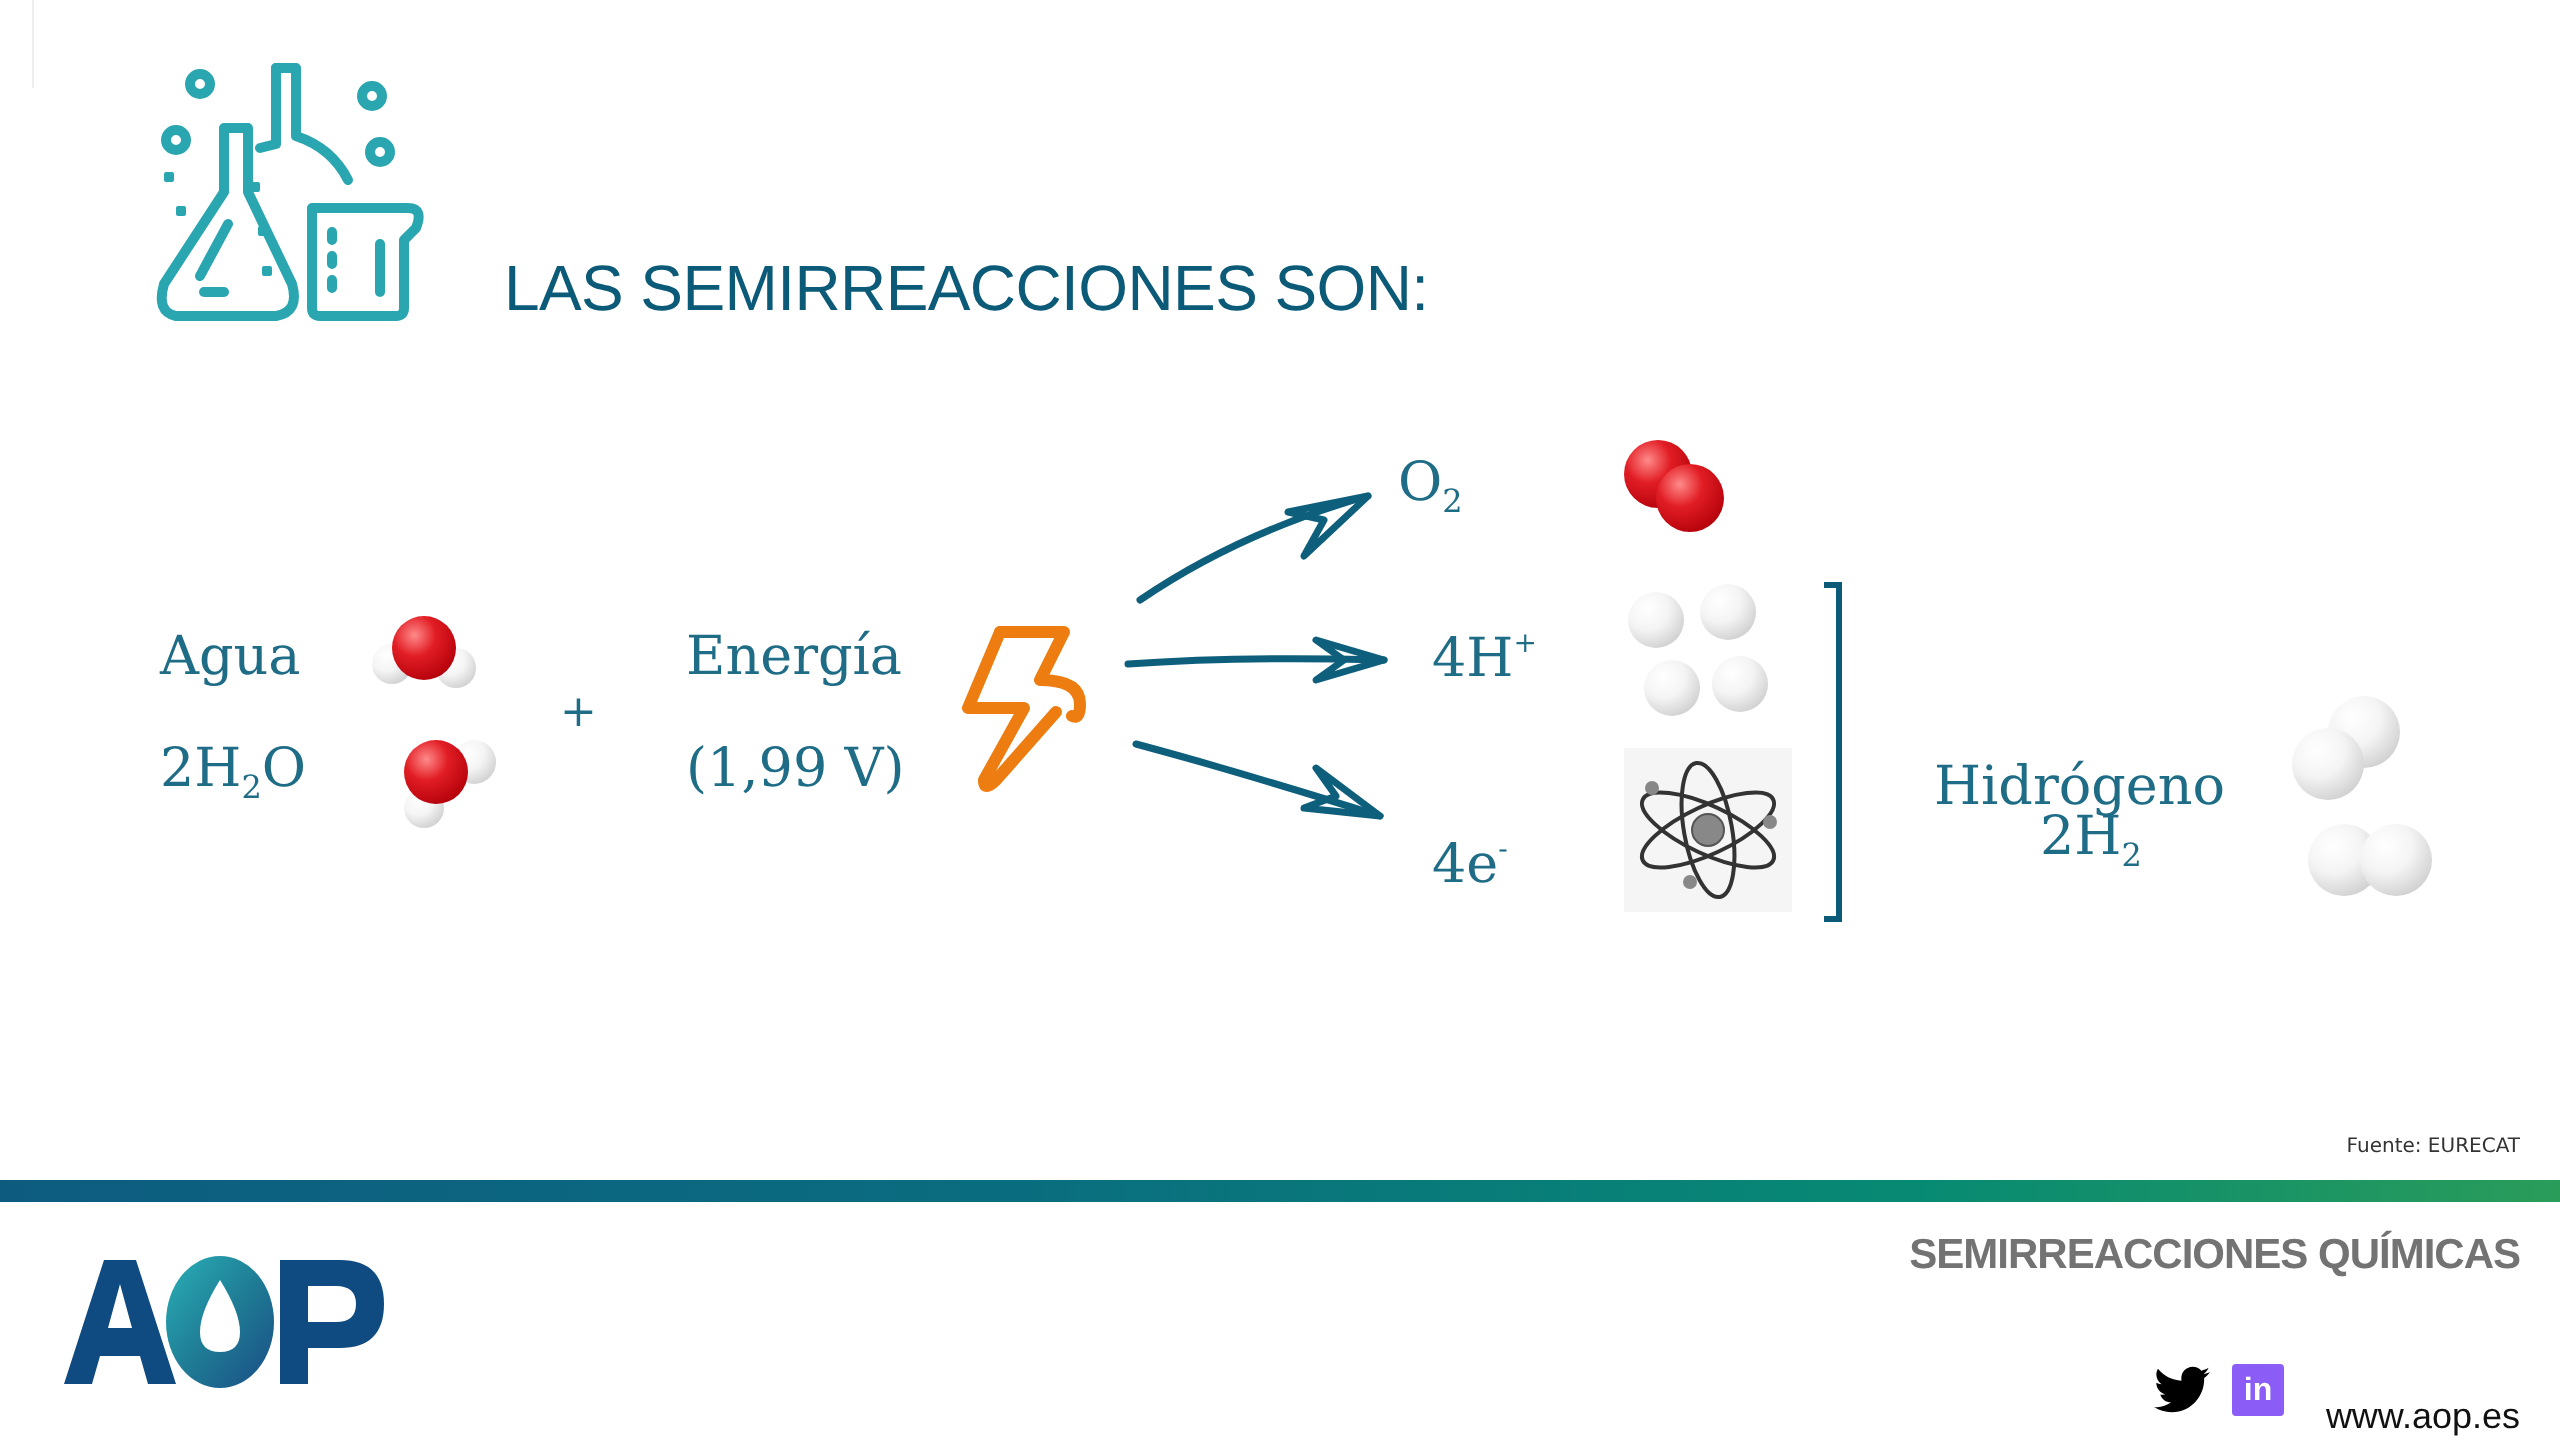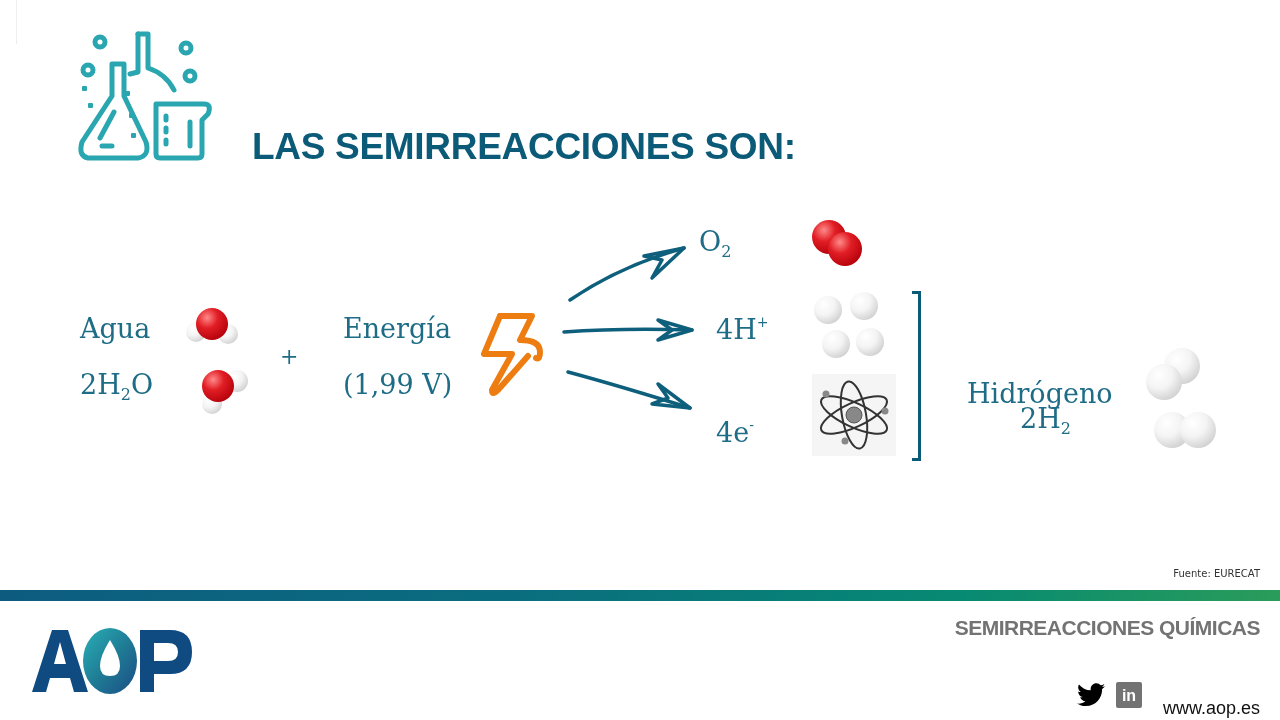--- a/index.html
+++ b/index.html
@@ -1,19 +1,19 @@
 <!DOCTYPE html>
 <html><head>
 <meta charset="utf-8">
 <style>
   html,body{margin:0;padding:0;background:#fff;}
   body{width:1280px;height:720px;position:relative;overflow:hidden;font-family:"Liberation Sans",sans-serif;}
   .abs{position:absolute;}
   .edge-line{left:16px;top:0;width:1px;height:44px;background:#eeeeee;}
-  .title{left:252px;top:126px;font-family:"Liberation Sans",sans-serif;font-weight:bold;font-size:37px;color:#0b5a78;letter-spacing:-0.3px;white-space:nowrap;}
+  .title{left:252px;top:126px;font-family:"Liberation Sans",sans-serif;font-weight:normal;font-size:32px;color:#0b5a78;letter-spacing:-0.3px;white-space:nowrap;}
   .serif{font-family:"DejaVu Serif",serif;color:#1e6c86;font-size:27px;white-space:nowrap;line-height:1;}
   .serif sub{font-size:16px;vertical-align:-6px;}
   .serif sup{font-size:14px;vertical-align:12px;}
   .plus{left:280px;top:344px;font-family:"DejaVu Serif",serif;color:#1e6c86;font-size:22px;}
   .bracket{left:912px;top:291px;width:9px;height:170px;border:3px solid #0b5a78;border-left:none;box-sizing:border-box;}
   .fuente{right:20px;top:568px;font-size:10px;color:#333;font-family:"DejaVu Sans",sans-serif;}
   .bar{left:0;top:590px;width:1280px;height:11px;background:linear-gradient(90deg,#0d5c80 0%,#0a6d7f 40%,#078a73 75%,#2a9c5a 100%);}
   .footer-title{right:20px;top:616px;font-weight:bold;font-size:21px;color:#737373;font-family:"Liberation Sans",sans-serif;letter-spacing:-0.5px;}
   .url{right:20px;top:686px;font-size:18px;color:#111;font-family:"Liberation Sans",sans-serif;margin-top:12px;}
   .sphere{position:absolute;border-radius:50%;}
@@ -148,15 +148,15 @@
     <path d="M80 14 Q70 30 70 40 Q70 50 80 50 Q90 50 90 40 Q90 30 80 14 Z" fill="#fff"></path>
     <path d="M110 4 L140 4 Q162 4 162 26 Q162 48 140 48 L124 48 L124 66 L110 66 Z M124 17 L124 35 L138 35 Q148 35 148 26 Q148 17 138 17 Z" fill="#0f4a80"></path>
   </svg>
 </div>
 
 <div class="abs footer-title">SEMIRREACCIONES QUÍMICAS</div>
 
 <svg class="abs" style="left:1077px;top:683px" width="28" height="24" viewBox="0 0 24 20">
   <path d="M24 2.4c-.9.4-1.8.6-2.8.8 1-.6 1.8-1.6 2.2-2.7-1 .6-2 1-3.1 1.2C19.4.7 18.1 0 16.6 0c-2.7 0-4.9 2.2-4.9 4.9 0 .4 0 .8.1 1.1C7.7 5.8 4.1 3.9 1.7.9c-.4.7-.7 1.6-.7 2.5 0 1.7.9 3.2 2.2 4.1-.8 0-1.6-.2-2.2-.6v.1c0 2.4 1.7 4.4 3.9 4.8-.4.1-.8.2-1.3.2-.3 0-.6 0-.9-.1.6 2 2.4 3.4 4.6 3.4-1.7 1.3-3.8 2.1-6.1 2.1-.4 0-.8 0-1.2-.1 2.2 1.4 4.8 2.2 7.5 2.2 9.1 0 14-7.5 14-14v-.6c1-.7 1.8-1.6 2.5-2.5z" fill="#000"></path>
 </svg>
-<div class="abs" style="left:1116px;top:682px;width:26px;height:26px;background:#737373;border-radius:2px;color:#fff;font-weight:bold;font-size:16px;line-height:27px;text-align:center;font-family:'Liberation Sans',sans-serif;">in</div>
+<div class="abs" style="left:1116px;top:682px;width:26px;height:26px;background:#8b5cf6;border-radius:2px;color:#fff;font-weight:bold;font-size:16px;line-height:27px;text-align:center;font-family:'Liberation Sans',sans-serif;">in</div>
 
 <div class="abs url">www.aop.es</div>
 
 </body></html>

